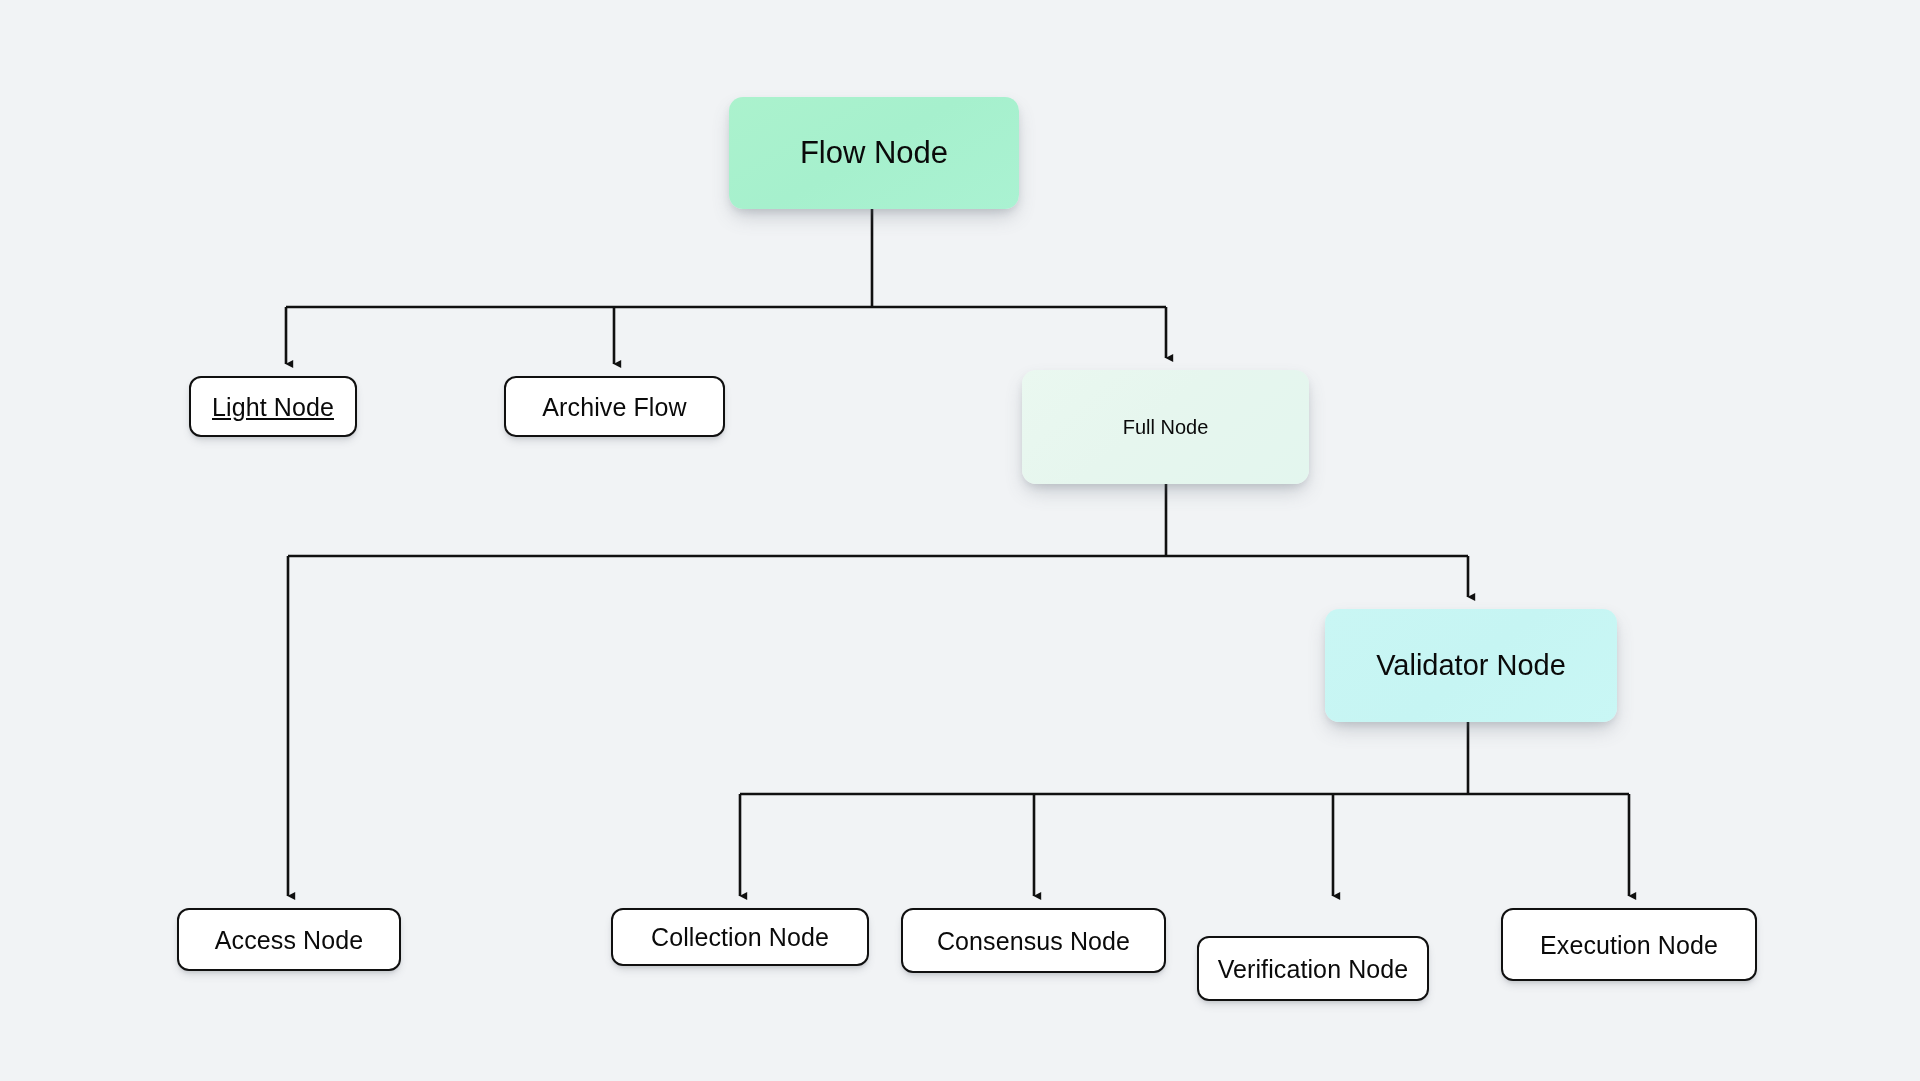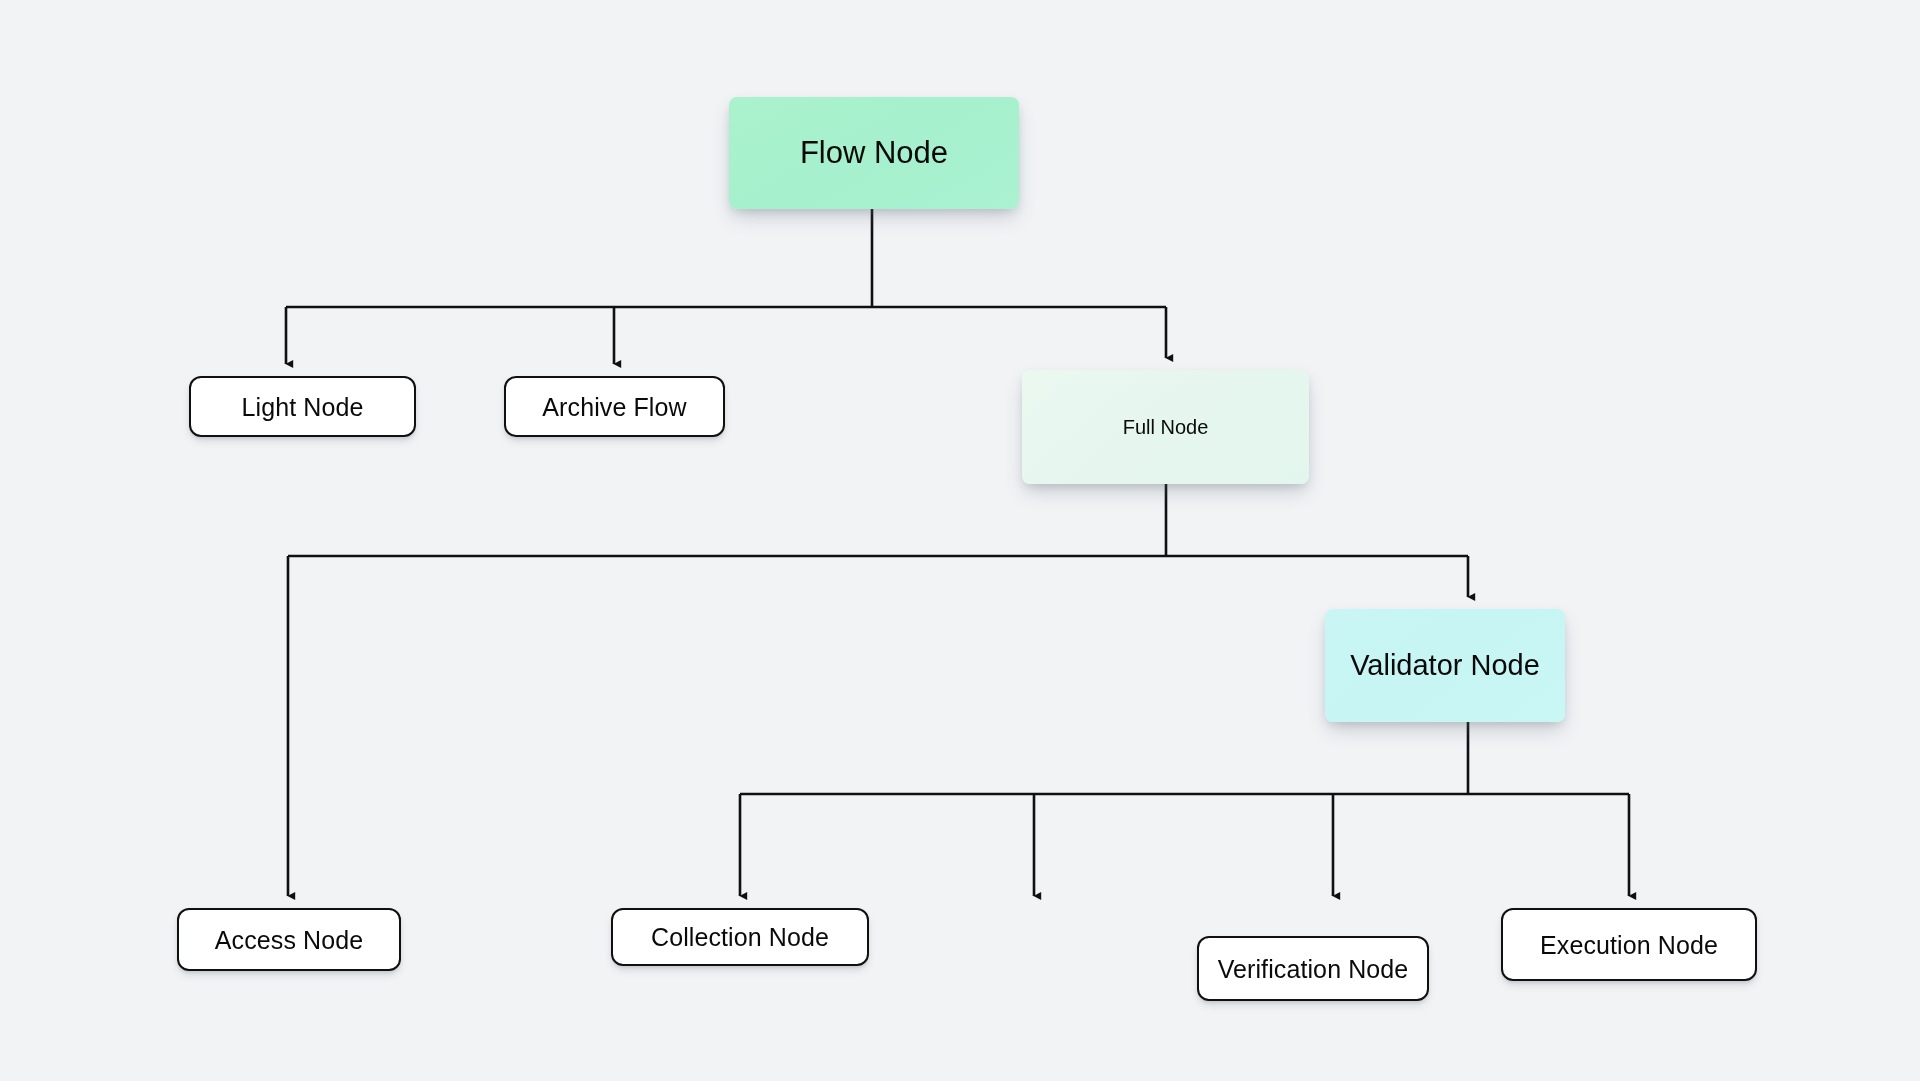--- a/index.html
+++ b/index.html
@@ -52,21 +52,21 @@
     font-size: 25px;
     font-weight: 400;
     letter-spacing: 0.1px;
     box-shadow: 0 5px 9px -2px rgba(80, 88, 100, 0.22),
                 0 2px 3px rgba(80, 88, 100, 0.10);
   }
 
   
   .node.group {
     border: none;
-    border-radius: 8px;
+    border-radius: 14px;
     box-shadow: 0 10px 20px -4px rgba(90, 100, 112, 0.30),
                 0 4px 8px -2px rgba(90, 100, 112, 0.18);
   }
 
   .node.group.root {
     font-size: 31px;
     font-weight: 400;
     background: linear-gradient(150deg, #abf2cd 0%, #a6f0cd 48%, #aaf2d2 100%);
   }
 
@@ -126,44 +126,47 @@
       <path d="M 1333 794 L 1333 896" marker-end="url(#arrowhead)"></path>
 
       <path d="M 1629 794 L 1629 896" marker-end="url(#arrowhead)"></path>
     </g>
   </svg>
 
   <div class="node group root" id="n-flow" style="left: 729px; top: 97px; width: 290px; height: 112px;">
     <span class="node-label">Flow Node</span>
   </div>
 
-  <div class="node leaf" id="n-light" style="left: 189px; top: 376px; width: 227px; height: 61px;">
+  <div class="node leaf" id="n-light" style="left: 189px; top: 376px; width: 168px; height: 61px; text-decoration: underline;">
     <span class="node-label">Light Node</span>
   </div>
 
   <div class="node leaf" id="n-archive" style="left: 504px; top: 376px; width: 221px; height: 61px;">
     <span class="node-label">Archive Flow</span>
   </div>
 
   <div class="node group full" id="n-full" style="left: 1022px; top: 370px; width: 287px; height: 114px;">
     <span class="node-label">Full Node</span>
   </div>
 
-  <div class="node group validator" id="n-validator" style="left: 1325px; top: 609px; width: 240px; height: 113px;">
+  <div class="node group validator" id="n-validator" style="left: 1325px; top: 609px; width: 292px; height: 113px;">
     <span class="node-label">Validator Node</span>
   </div>
 
   <div class="node leaf" id="n-access" style="left: 177px; top: 908px; width: 224px; height: 63px;">
     <span class="node-label">Access Node</span>
   </div>
 
   <div class="node leaf" id="n-collection" style="left: 611px; top: 908px; width: 258px; height: 58px;">
     <span class="node-label">Collection Node</span>
   </div>
 
+  <div class="node leaf" id="n-consensus" style="left: 901px; top: 908px; width: 265px; height: 65px;">
+    <span class="node-label">Consensus Node</span>
+  </div>
 
   <div class="node leaf" id="n-verification" style="left: 1197px; top: 908px; width: 232px; height: 65px; margin-top: 28px;">
     <span class="node-label">Verification Node</span>
   </div>
 
   <div class="node leaf" id="n-execution" style="left: 1501px; top: 908px; width: 256px; height: 73px; text-align: center;">
     <span class="node-label">Execution Node</span>
   </div>
 
 </div>

